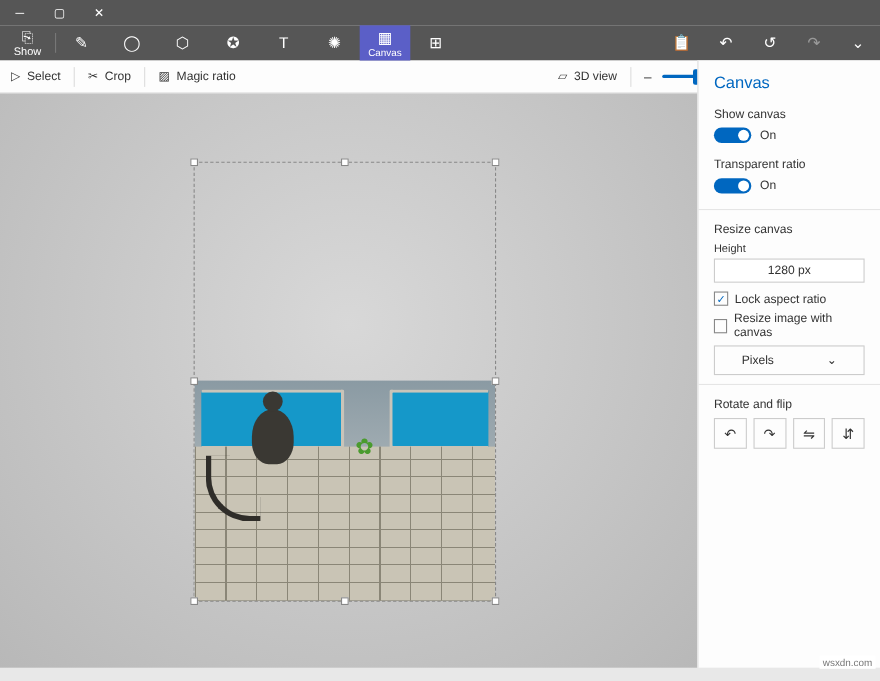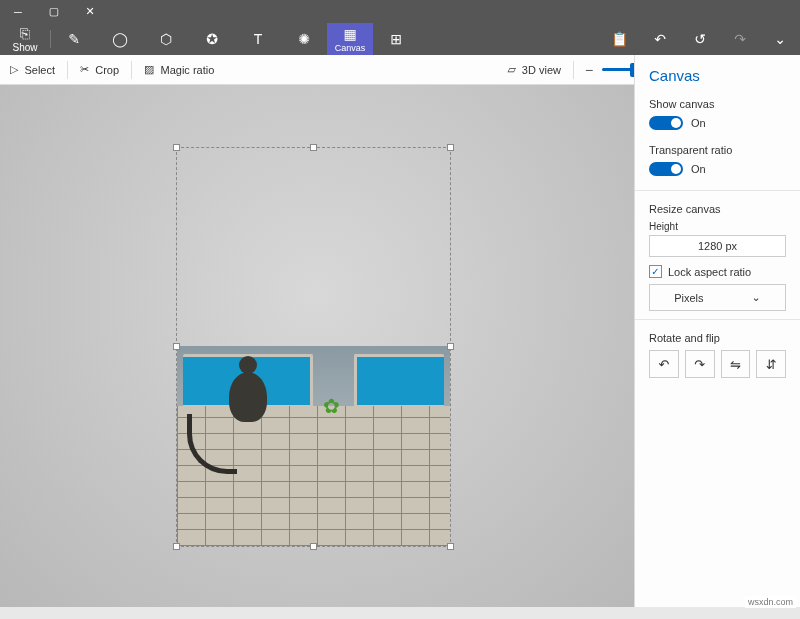--- a/index.html
+++ b/index.html
@@ -200,20 +200,24 @@
     <div class="dim-col">
       <div class="dlbl">Height</div>
       <div class="dval">1280 px</div>
     </div>
   </div>
 
   <div class="chk-row">
     <span class="chk">✓</span>
     <span>Lock aspect ratio</span>
   </div>
+  <div class="chk-row">
+    <span class="chk"></span>
+    <span>Resize image with canvas</span>
+  </div>
 
   <div class="unit">
     <span>Pixels</span>
     <span>⌄</span>
   </div>
 
   <div class="hr"></div>
 
   <div class="lbl">Rotate and flip</div>
   <div class="rf-row">

